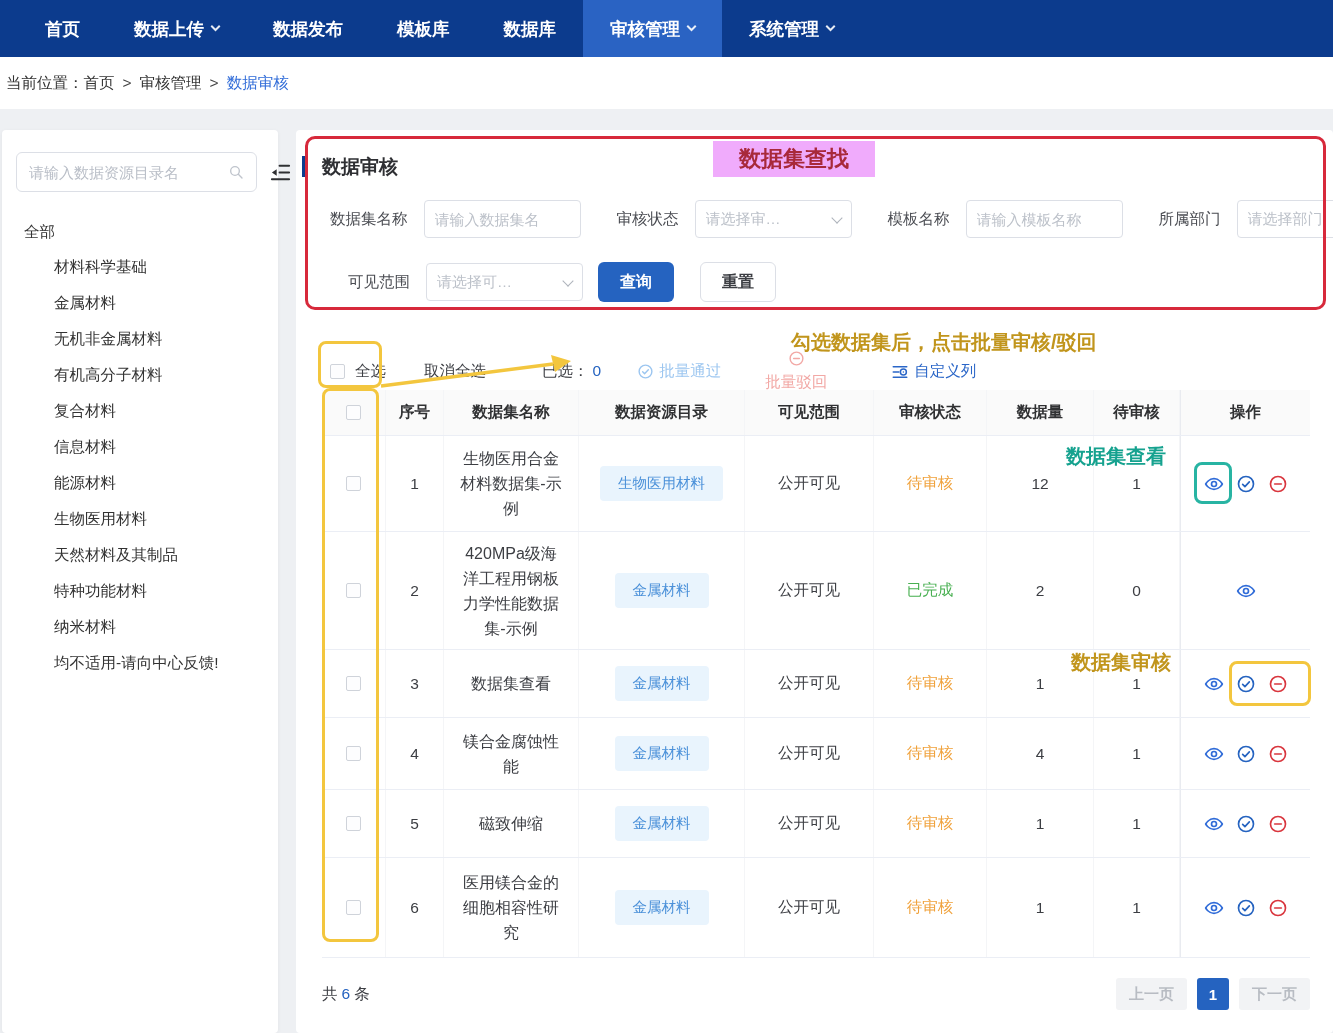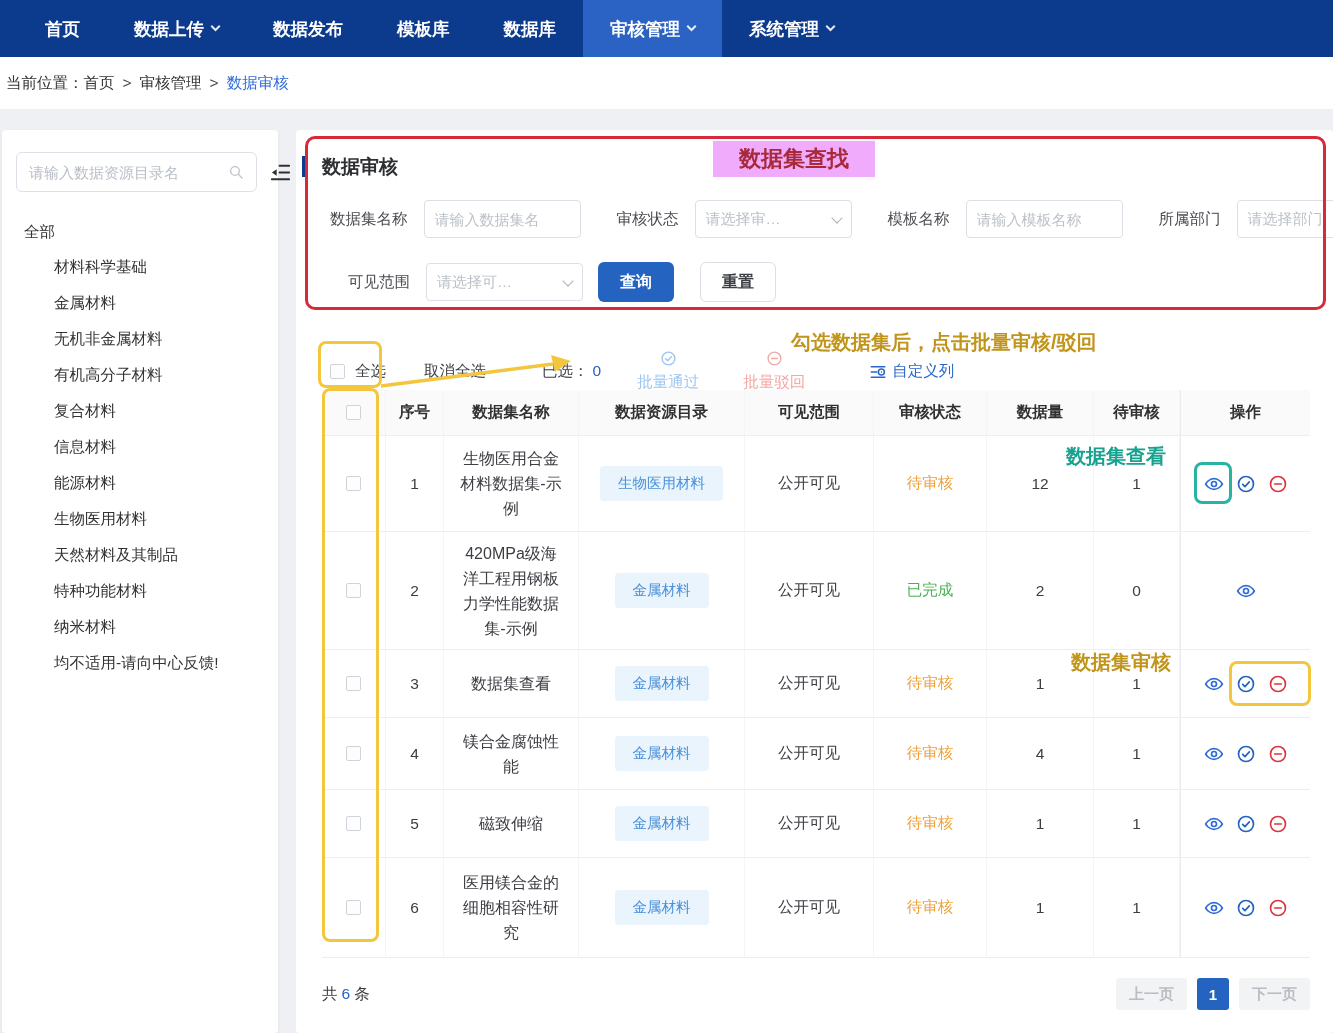--- a/index.html
+++ b/index.html
@@ -47,21 +47,21 @@
 .btn-plain{width:76px;height:40px;background:#fff;color:#3c3e43;border:1px solid #dcdfe6;border-radius:6px;font-size:16px;font-weight:700;font-family:inherit;cursor:pointer;margin-left:26px;}
 
 
 .toolbar{position:absolute;left:34px;top:220px;display:flex;align-items:center;font-size:15.5px;color:#3c3e43;}
 .cbox{width:15px;height:15px;border:1px solid #cfd3da;border-radius:2px;background:#fdfdfe;flex:none;display:inline-block;}
 .toolbar .lbl-select{margin-left:10px;cursor:pointer;}
 .toolbar .deselect{margin-left:38px;cursor:pointer;}
 .toolbar .selected{margin-left:56px;}
 .toolbar .count{color:#2563c0;margin-left:4px;}
 .batch{display:flex;align-items:center;gap:5px;cursor:pointer;}
-.batch.approve{margin-left:36px;color:#9cc6f0;flex-direction:column;}
+.batch.approve{margin-left:36px;color:#9cc6f0;}
 .batch.reject{margin-left:44px;color:#f2a8a5;flex-direction:column;}
 .custom-cols{margin-left:64px;color:#2a66c8;display:flex;align-items:center;gap:5px;cursor:pointer;}
 
 
 .table{position:absolute;left:26px;top:260px;width:988px;}
 .trow{display:grid;grid-template-columns:64px 58px 135px 166px 129px 113px 107px 86px 130px;align-items:stretch;border-bottom:1px solid #ebeef5;}
 .trow.head{height:46px;background:#fafafa;}
 .trow.head .tcell{font-weight:700;color:#303133;}
 .tcell{display:flex;align-items:center;justify-content:center;font-size:15.5px;color:#3c3e43;border-right:1px solid #f4f5f7;}
 .tcell:last-child{border-right:none;border-left:1px solid #e9ebf0;}

